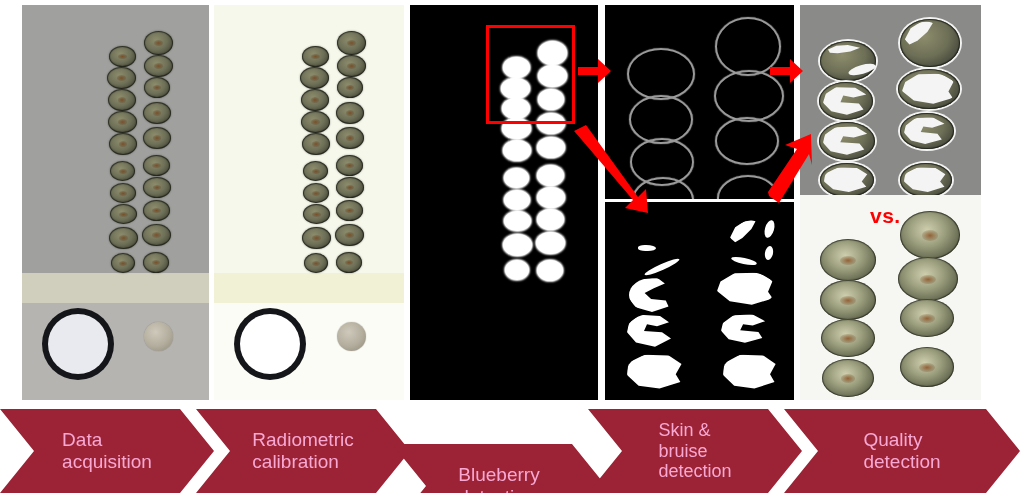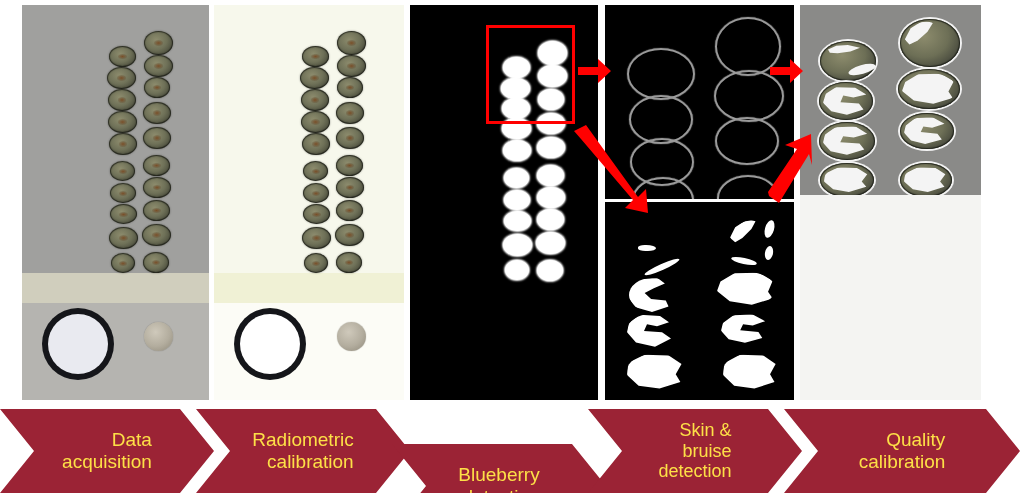--- a/index.html
+++ b/index.html
@@ -62,21 +62,21 @@
   .arrow-svg{position:absolute;overflow:visible;}
   .vs-label{position:absolute;color:#ff0000;font-weight:bold;font-size:21px;
             line-height:1;letter-spacing:.5px;}
 
   
   #ribbon{position:absolute;left:0;top:409px;width:1024px;height:84px;}
   .chev{position:absolute;top:0;height:84px;
     display:flex;align-items:center;justify-content:center;
     clip-path:polygon(0 0, calc(100% - 34px) 0, 100% 50%, calc(100% - 34px) 100%, 0 100%, 34px 50%);
   }
-  .chev-label{color:#fde047;font-size:19px;line-height:1.16;text-align:right;
+  .chev-label{color:#f9a8d4;font-size:19px;line-height:1.16;text-align:left;
               padding:0 6px;white-space:pre-line;}
   .panel-divider{position:absolute;background:#ffffff;}
 </style>
 </head>
 <body>
 
 <div id="figure">
 
   <div class="panel" style="left:22px;top:5px;width:187px;height:395px;background:#A0A09E;">
     <div class="tapeband" style="left:0;top:268px;width:187px;height:30px;background:#d8d6c2;opacity:.85;"></div>
@@ -236,20 +236,32 @@
 
       <div class="berry overlay" style="left:100px;top:108px;width:54px;height:36px;"></div>
       <div class="patch" style="left:104px;top:112px;width:44px;height:28px;
            border-radius:48%;clip-path:polygon(4% 30%,26% 4%,66% 2%,92% 24%,64% 38%,44% 34%,38% 54%,76% 60%,86% 80%,48% 96%,16% 84%,0 56%);"></div>
 
       <div class="berry overlay" style="left:100px;top:158px;width:52px;height:34px;"></div>
       <div class="patch" style="left:104px;top:162px;width:44px;height:26px;
            border-radius:46%;clip-path:polygon(2% 26%,30% 2%,72% 4%,94% 28%,82% 56%,92% 76%,54% 96%,20% 86%,0 56%);"></div>
     </div>
 
+    <div class="panel" style="left:0;top:190px;width:181px;height:205px;background:#f6f6f3;">
+      <div class="berry gt" style="left:20px;top:44px;width:56px;height:42px;"></div>
+      <div class="berry gt" style="left:20px;top:85px;width:56px;height:40px;"></div>
+      <div class="berry gt" style="left:21px;top:124px;width:54px;height:38px;"></div>
+      <div class="berry gt" style="left:22px;top:164px;width:52px;height:38px;"></div>
+      <div class="berry gt" style="left:100px;top:16px;width:60px;height:48px;"></div>
+      <div class="berry gt" style="left:98px;top:62px;width:60px;height:44px;"></div>
+      <div class="berry gt" style="left:100px;top:104px;width:54px;height:38px;"></div>
+      <div class="berry gt" style="left:100px;top:152px;width:54px;height:40px;"></div>
+
+      <div class="vs-label" style="left:70px;top:10px;">vs.</div>
+    </div>
   </div>
 
   <svg class="arrow-svg" style="left:578px;top:56px;" width="34" height="30" viewBox="0 0 34 30">
     <path d="M0 11 H20 V3 L33 15 L20 27 V19 H0 Z" fill="#ff0000"></path>
   </svg>
 
   <svg class="arrow-svg" style="left:572px;top:125px;" width="82" height="90" viewBox="0 0 82 90">
     <path d="M2 6 L14 0 L66 72 L74 64 L76 88 L53 83 L61 75 L9 14 Z" fill="#ff0000"></path>
   </svg>
 
@@ -279,17 +291,17 @@
     </div>
 
     <div class="chev" style="left:588px;width:214px;background:#9B2335;">
       <span class="chev-label" style="font-size:18px;">Skin &amp;
 bruise
 detection</span>
     </div>
 
     <div class="chev" style="left:784px;width:236px;background:#9B2335;">
       <span class="chev-label">Quality
-calibration</span>
+detection</span>
     </div>
   </div>
 
 </div>
 
 </body></html>

